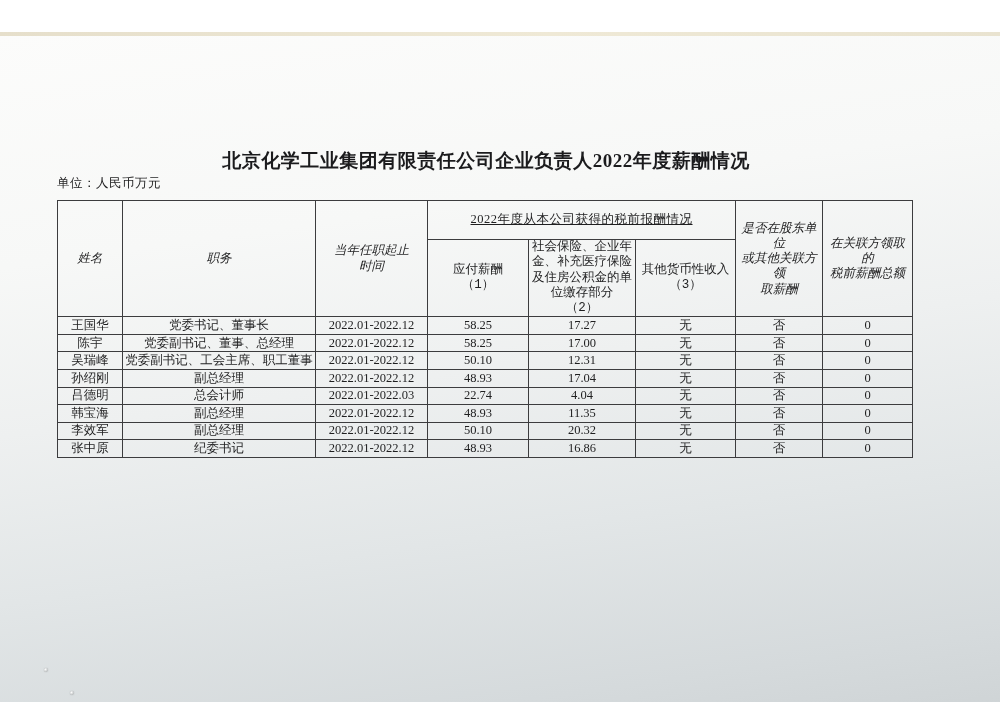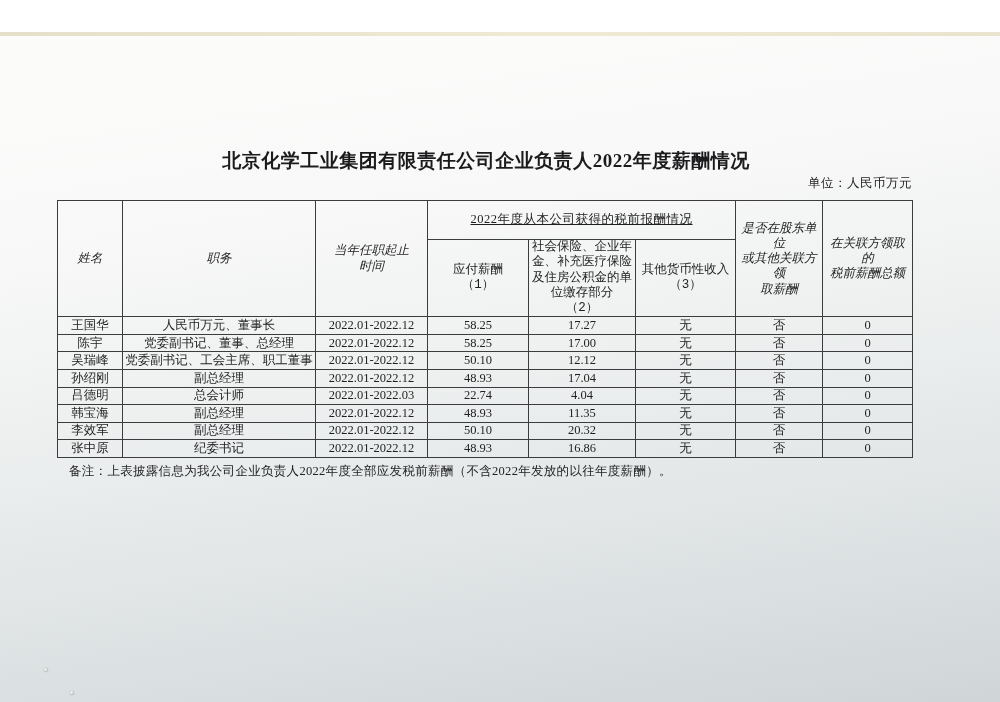--- a/index.html
+++ b/index.html
@@ -26,21 +26,21 @@
     background: #b7bdc0; opacity: .75;
   }
   .doc-title {
     position: absolute; top: 103px; left: 0; width: 972px;
     text-align: center;
     font-size: 19px; font-weight: bold; letter-spacing: .5px;
     color: #1b1b1d;
   }
   .unit-label {
     position: absolute; top: 143px; left: 57px; width: 855px;
-    text-align: right; font-size: 12.5px; letter-spacing: .5px;
+    text-align: left; font-size: 12.5px; letter-spacing: .5px;
   }
   table.salary-table {
     position: absolute; top: 168px; left: 57px;
     width: 855px;
     border-collapse: collapse; table-layout: fixed;
   }
   .salary-table th, .salary-table td {
     border: 1px solid #3c3c3e;
     font-weight: normal;
     text-align: center; vertical-align: middle;
@@ -108,21 +108,21 @@
 及住房公积金的单
 位缴存部分
 （2）</th>
         <th class="hdr-sub">其他货币性收入
 （3）</th>
       </tr>
     </thead>
     <tbody>
         <tr>
           <td>王国华</td>
-          <td>人民币万元、董事长</td>
+          <td>党委书记、董事长</td>
           <td>2022.01-2022.12</td>
           <td>58.25</td>
           <td>17.27</td>
           <td>无</td>
           <td>否</td>
           <td>0</td>
         </tr>
         <tr>
           <td>陈宇</td>
           <td>党委副书记、董事、总经理</td>
@@ -131,21 +131,21 @@
           <td>17.00</td>
           <td>无</td>
           <td>否</td>
           <td>0</td>
         </tr>
         <tr>
           <td>吴瑞峰</td>
           <td>党委副书记、工会主席、职工董事</td>
           <td>2022.01-2022.12</td>
           <td>50.10</td>
-          <td>12.12</td>
+          <td>12.31</td>
           <td>无</td>
           <td>否</td>
           <td>0</td>
         </tr>
         <tr>
           <td>孙绍刚</td>
           <td>副总经理</td>
           <td>2022.01-2022.12</td>
           <td>48.93</td>
           <td>17.04</td>
@@ -189,19 +189,18 @@
           <td>2022.01-2022.12</td>
           <td>48.93</td>
           <td>16.86</td>
           <td>无</td>
           <td>否</td>
           <td>0</td>
         </tr>
       </tbody>
   </table>
 
-  <div class="note">备注：上表披露信息为我公司企业负责人2022年度全部应发税前薪酬（不含2022年发放的以往年度薪酬）。</div>
 
   <div class="speck speck-1"></div>
   <div class="speck speck-2"></div>
 
   <div class="bottom-edge"></div>
 </div>
 
 </body></html>

